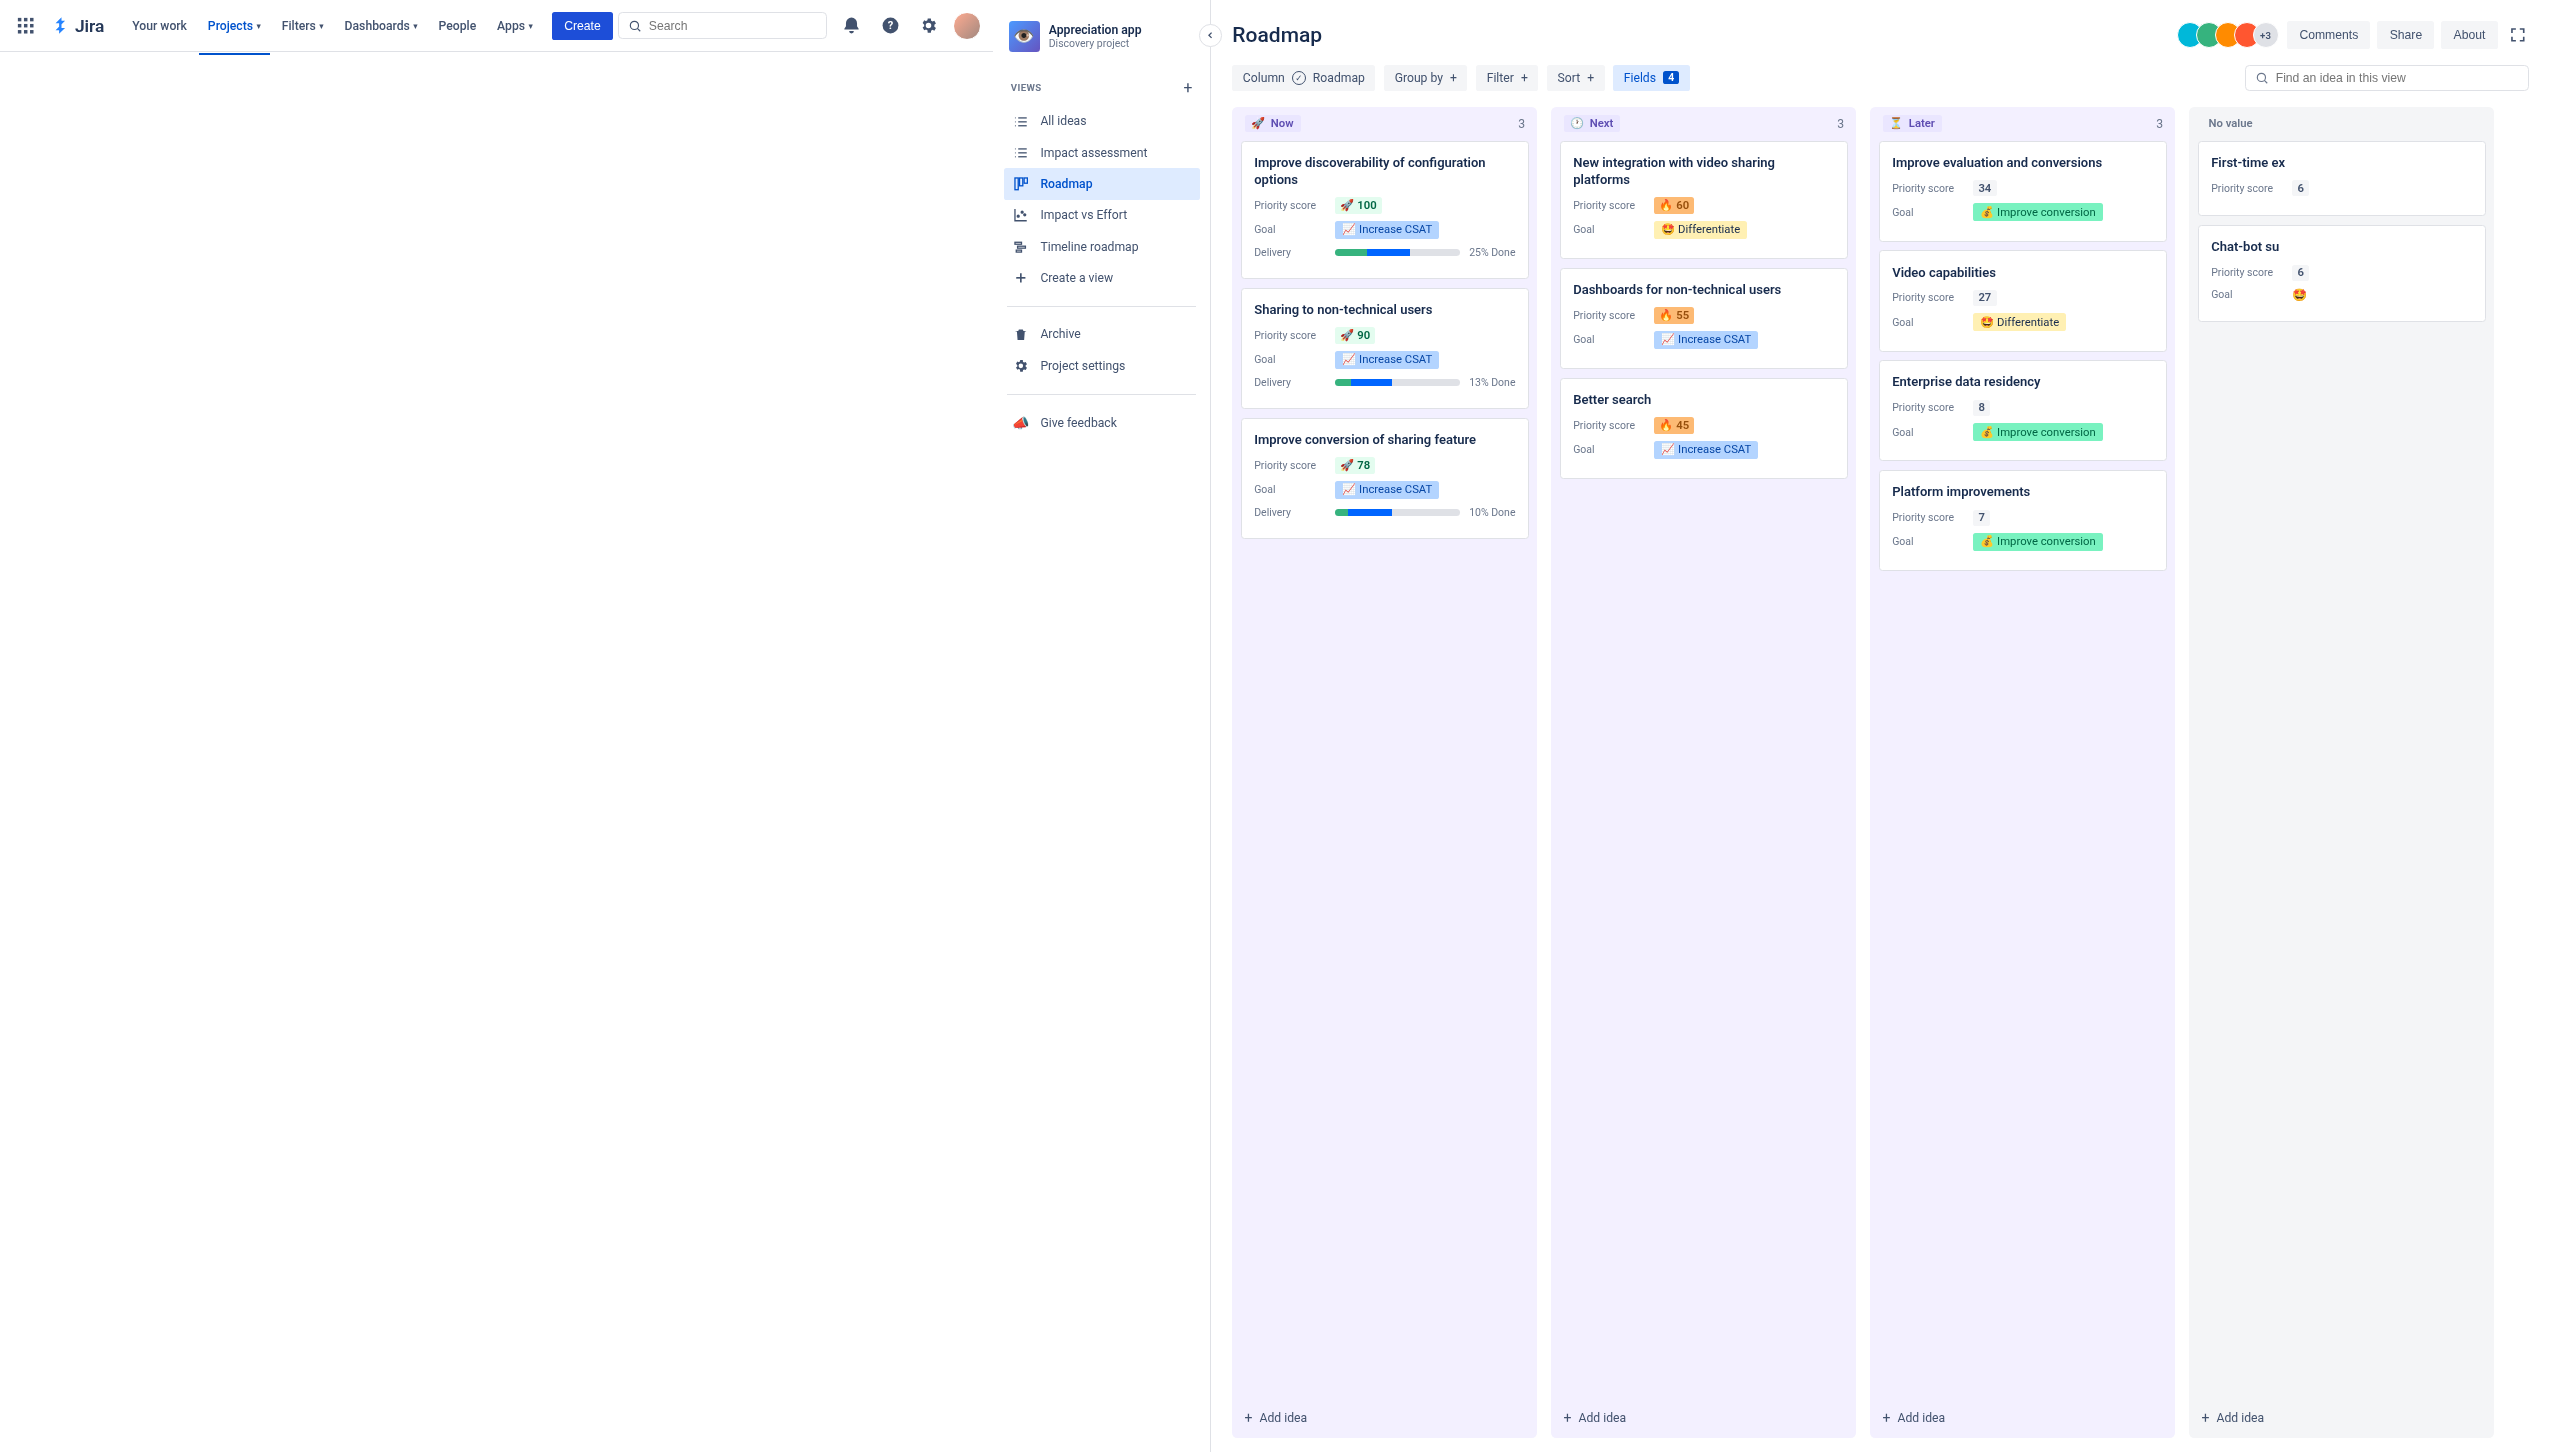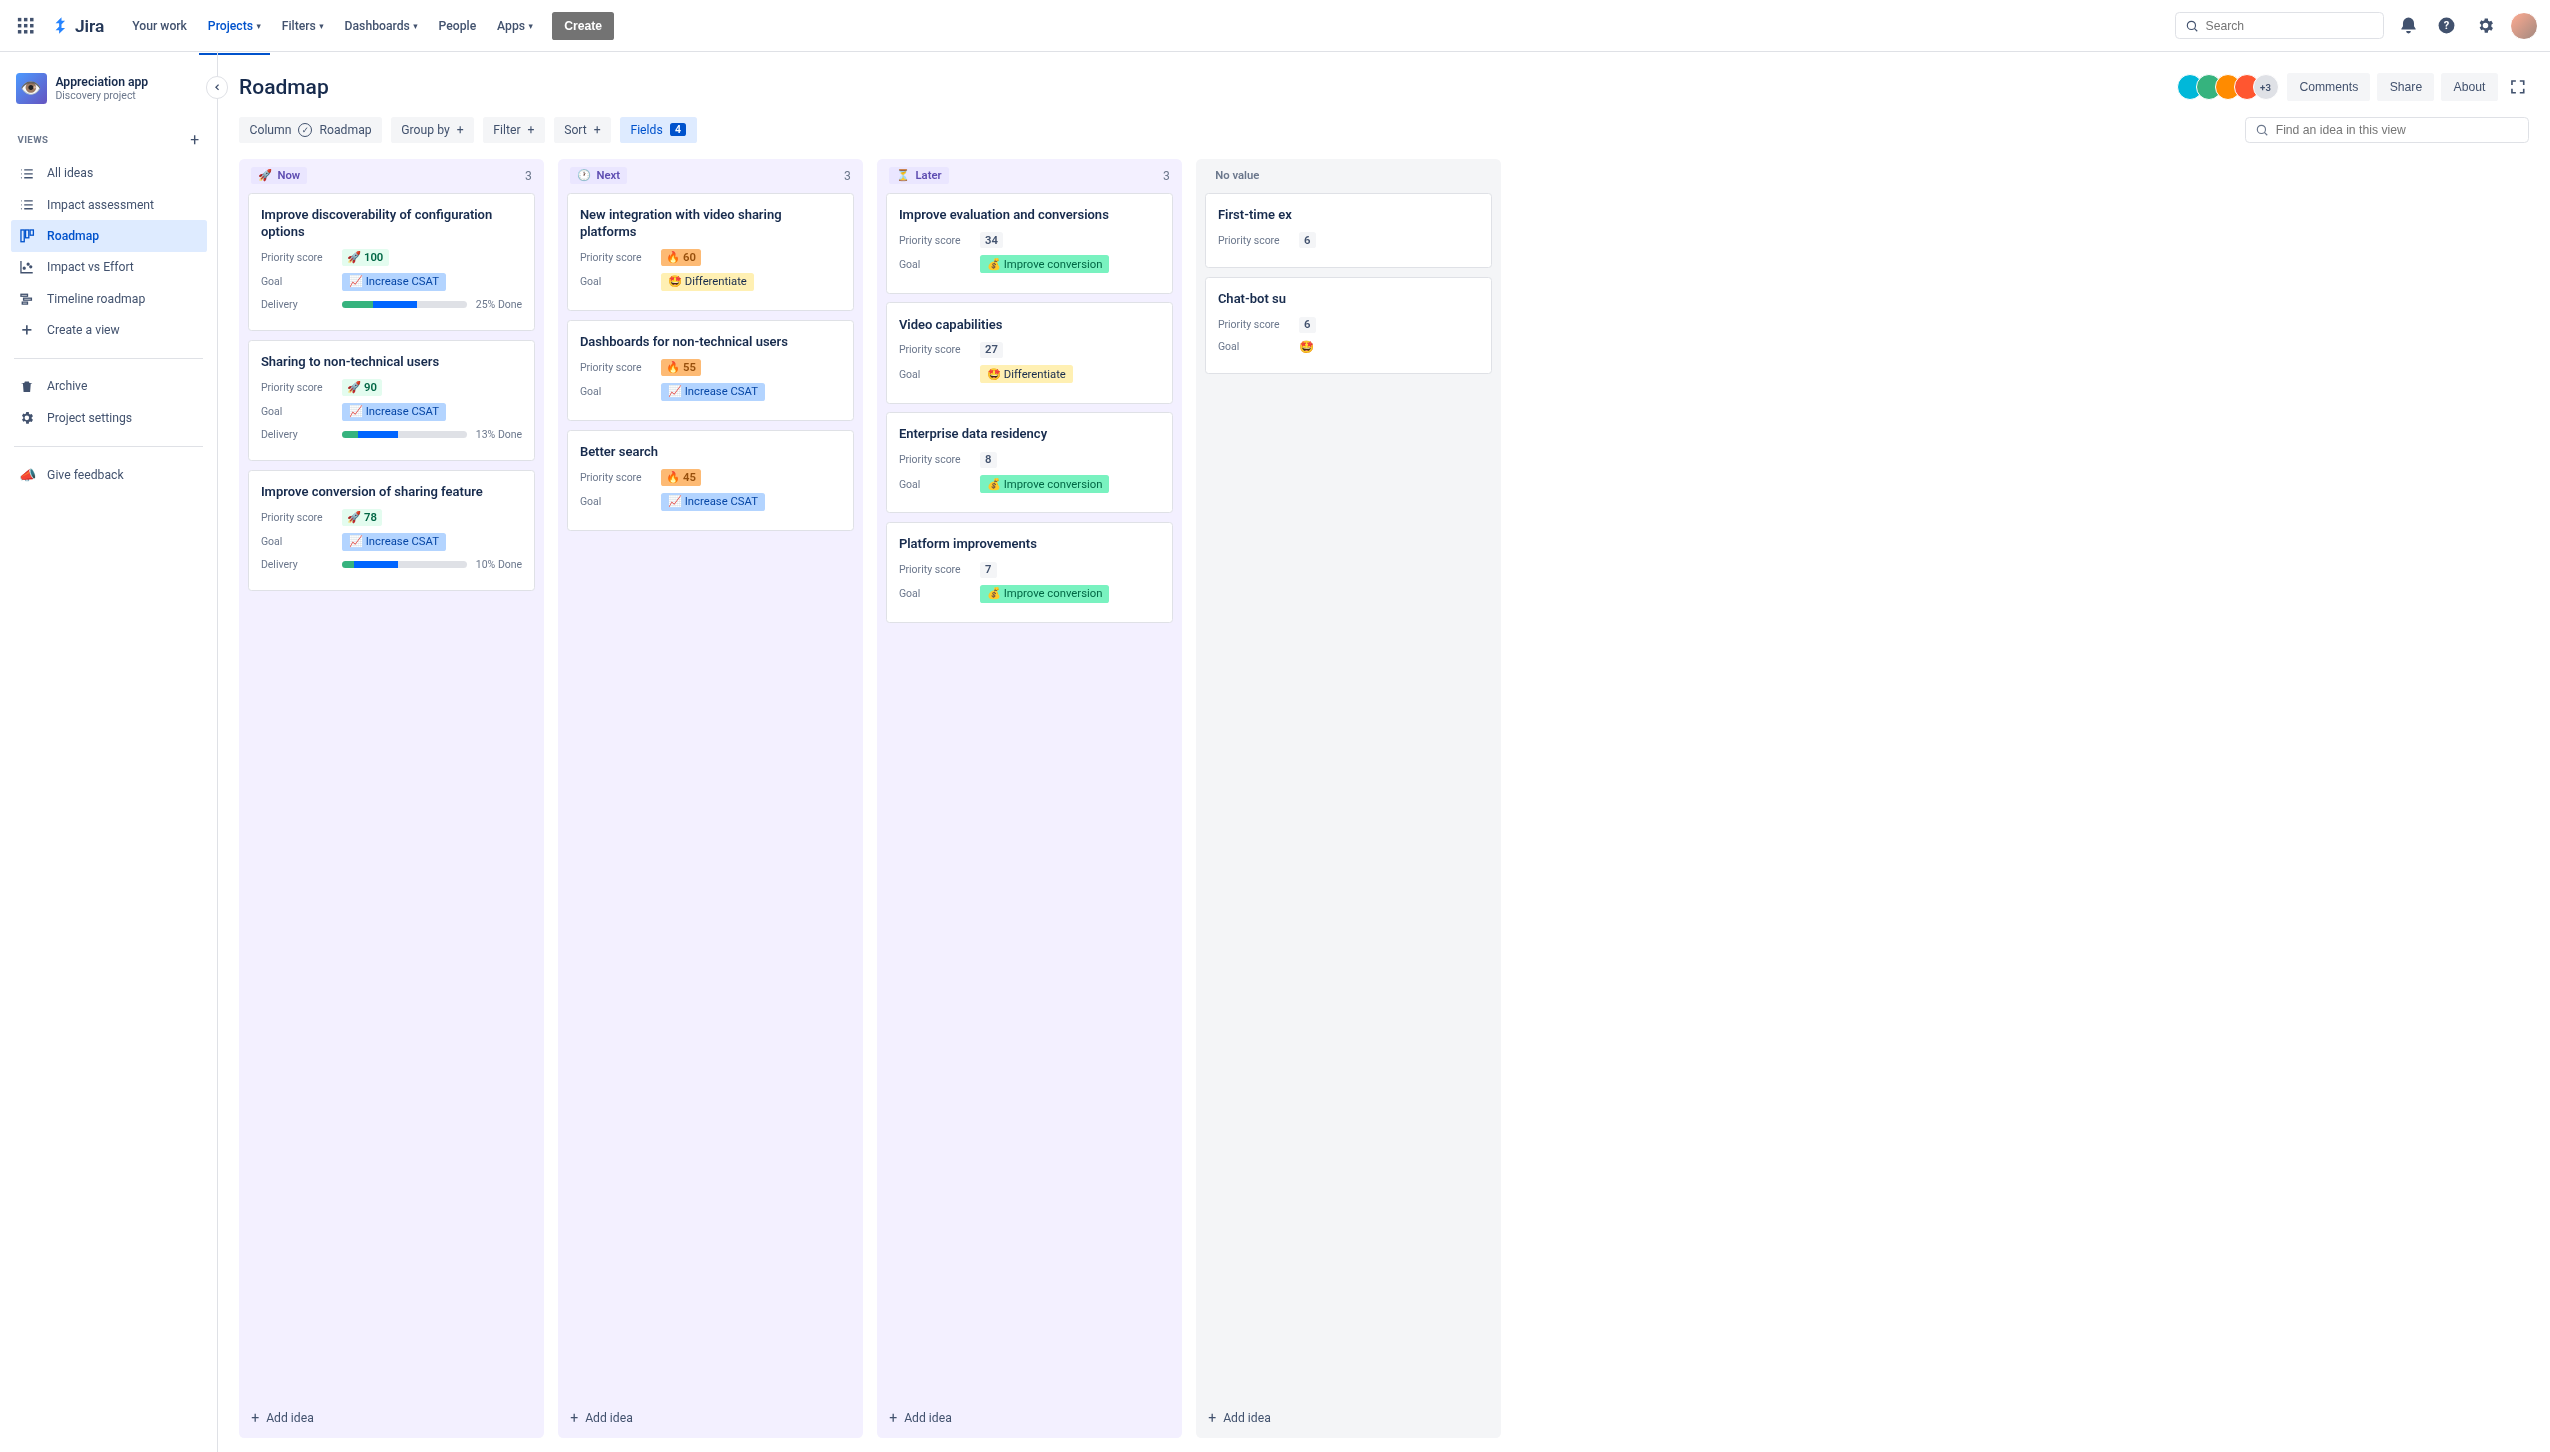--- a/index.html
+++ b/index.html
@@ -1,28 +1,28 @@
 <!DOCTYPE html>
 <html style="font-size:14px"><head>
 <meta charset="utf-8">
 <style>
   * { box-sizing: border-box; margin: 0; padding: 0; }
   body { font-family: -apple-system, BlinkMacSystemFont, "Segoe UI", Roboto, sans-serif; background: #fff; color: #172b4d; font-size: 12.2px; overflow: hidden; }
-  .app { display: flex; flex-direction: column; height: 100vh; background: #fff; border-radius: 14px; overflow: hidden; }
+  .app { display: flex; flex-direction: row; height: 100vh; background: #fff; border-radius: 14px; overflow: hidden; }
 
   
   .top-nav { display: flex; align-items: center; height: 52px; padding: 0 12.2px; border-bottom: 0.9px solid #dfe1e6; gap: 5.2px; }
   .grid-icon { width: 28px; height: 28px; display: flex; align-items: center; justify-content: center; cursor: pointer; }
   .jira-logo { display: flex; align-items: center; gap: 3.5px; font-size: 17.4px; font-weight: 600; color: #253858; padding: 0 7px; cursor: pointer; }
   .nav-items { display: flex; gap: 3.5px; margin-left: 7px; }
   .nav-item { padding: 7px 8.7px; font-size: 12.2px; color: #42526e; font-weight: 500; cursor: pointer; display: flex; align-items: center; gap: 3.5px; border-radius: 2.6px; }
   .nav-item.active { color: #0052cc; position: relative; }
   .nav-item.active::after { content: ""; position: absolute; bottom: -15.7px; left: 0; right: 0; height: 2.6px; background: #0052cc; }
   .chev { font-size: 8.7px; color: #42526e; }
-  .create-btn { background: #737373; color: #fff; border: none; padding: 7px 12.2px; border-radius: 2.6px; font-weight: 700; cursor: pointer; font-size: 12.2px; margin-left: 5.2px; }
+  .create-btn { background: #1d4ed8; color: #fff; border: none; padding: 7px 12.2px; border-radius: 2.6px; font-weight: 400; cursor: pointer; font-size: 12.2px; margin-left: 5.2px; }
   .nav-right { margin-left: auto; display: flex; align-items: center; gap: 10.5px; }
   .search-box { display: flex; align-items: center; border: 1.7px solid #dfe1e6; border-radius: 4.4px; padding: 5.2px 8.7px; width: 209px; }
   .search-box input { border: none; outline: none; font-size: 12.2px; margin-left: 7px; flex: 1; }
   .icon-btn { width: 28px; height: 28px; display: flex; align-items: center; justify-content: center; cursor: pointer; color: #42526e; font-size: 17.4px; }
   .avatar-img { width: 28px; height: 28px; border-radius: 50%; background: linear-gradient(135deg, #ffab91, #a1887f); border: 1.7px solid #fff; }
 
   
   .body { display: flex; flex: 1; min-height: 0; }
 
   

